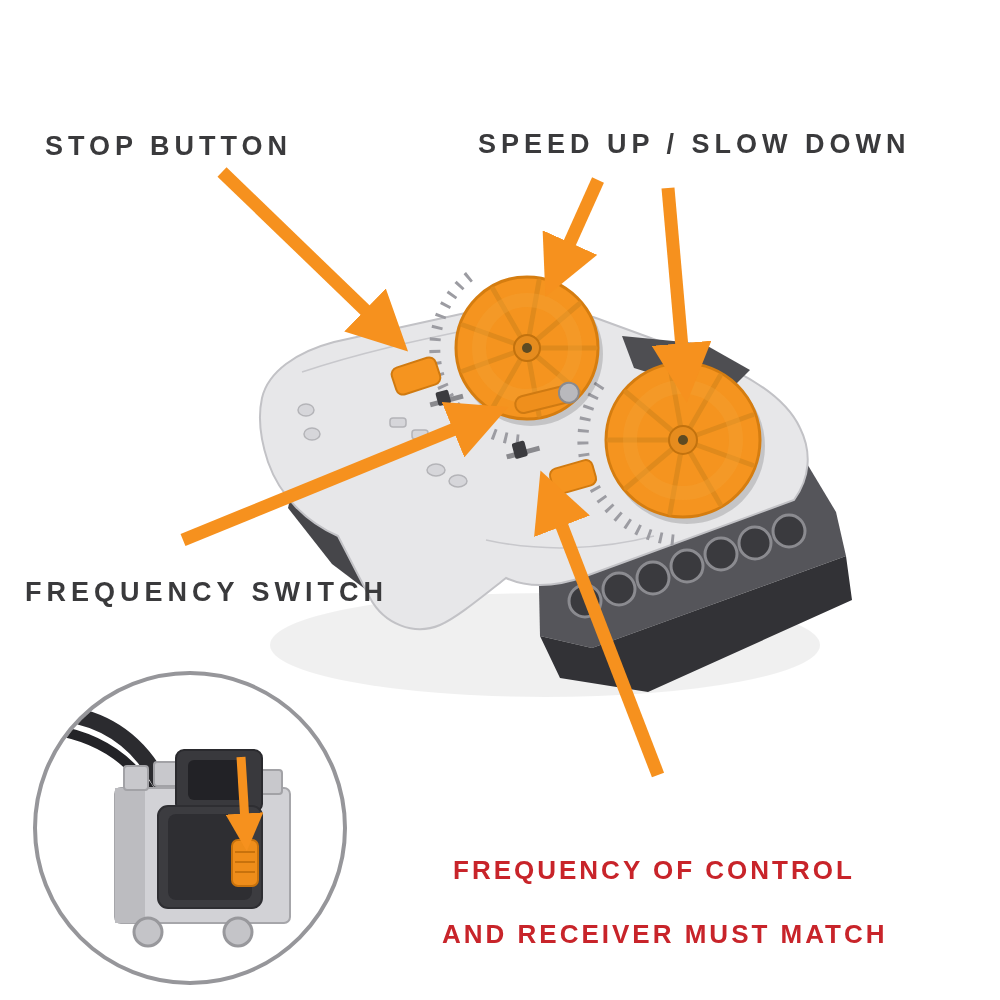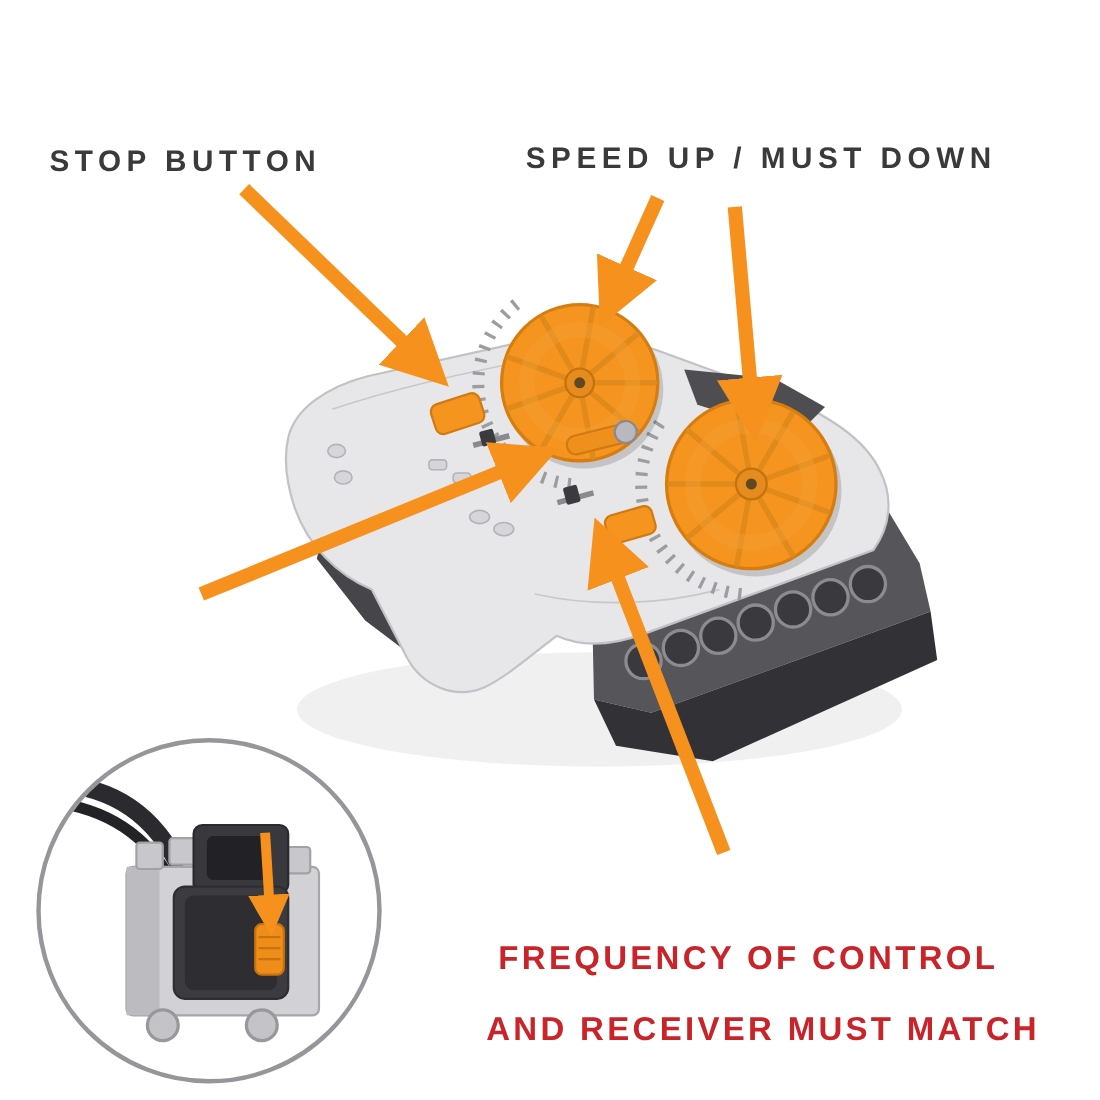--- a/index.html
+++ b/index.html
@@ -22,21 +22,21 @@
   .callout{
     position:absolute;
     font-weight:bold;
     color:var(--label-gray);
     white-space:nowrap;
     user-select:none;
   }
   .callout.gray{font-size:27px;letter-spacing:5px;}
   .callout.red{
     color:var(--warning-red);
-    font-size:30px;letter-spacing:3px;font-weight:bold;
+    font-size:26px;letter-spacing:3px;font-weight:bold;
   }
   .lbl-stop{left:45px;top:131px;}
   .lbl-speed{left:478px;top:129px;letter-spacing:4px;}
   .lbl-freq{left:25px;top:577px;letter-spacing:4px;}
   .lbl-inv{left:510px;top:784px;font-size:28px;}
   .lbl-red1{left:453px;top:855px;}
   .lbl-red2{left:442px;top:919px;}
 </style>
 </head>
 <body>
@@ -185,16 +185,17 @@
       <line x1="222" y1="172" x2="393" y2="337" marker-end="url(#ah)"></line>
       <line x1="598" y1="180" x2="554" y2="278" marker-end="url(#ah)"></line>
       <line x1="668" y1="188" x2="685" y2="382" marker-end="url(#ah)"></line>
       <line x1="183" y1="540" x2="489" y2="415" marker-end="url(#ah)"></line>
       <line x1="658" y1="775" x2="548" y2="490" marker-end="url(#ah)"></line>
       <line x1="241" y1="757" x2="246" y2="838" stroke-width="9" marker-end="url(#ah-small)"></line>
     </g>
   </svg>
 
   <div class="callout gray lbl-stop">STOP BUTTON</div>
-  <div class="callout gray lbl-speed">SPEED UP / MUST DOWN</div>
+  <div class="callout gray lbl-speed">SPEED UP / SLOW DOWN</div>
+  <div class="callout gray lbl-freq">FREQUENCY SWITCH</div>
   <div class="callout red  lbl-red1">FREQUENCY OF CONTROL</div>
   <div class="callout red  lbl-red2">AND RECEIVER MUST MATCH</div>
 </div>
 
 </body></html>

